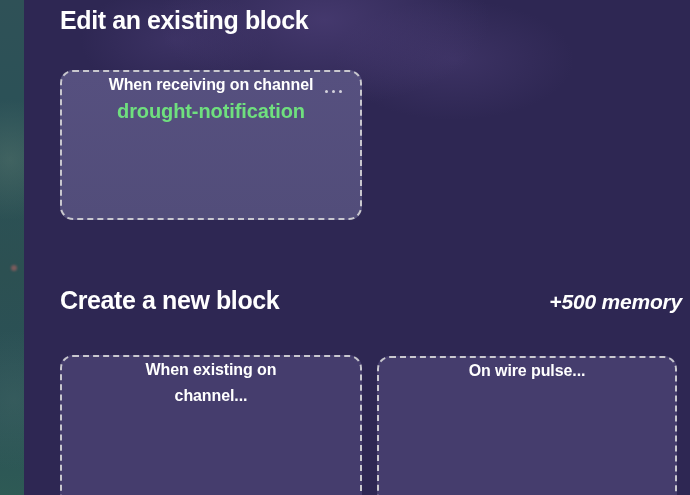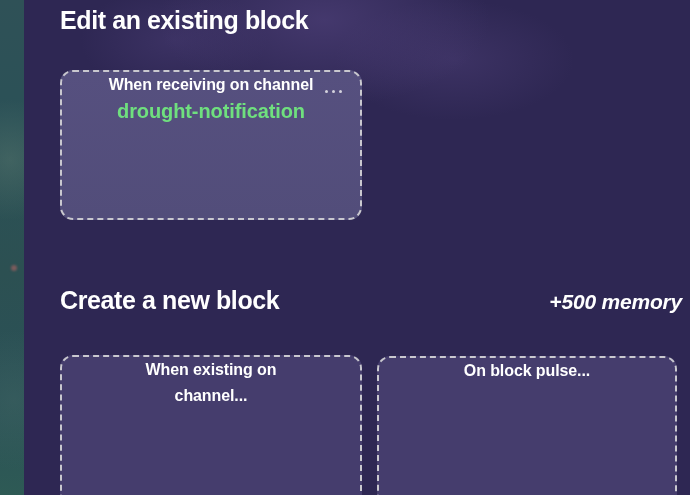--- a/index.html
+++ b/index.html
@@ -191,19 +191,19 @@
       <div class="memory-badge">+500 memory</div>
 
       <div class="card new-left">
         <div class="card-body">
           <div class="card-line">When existing on channel...</div>
         </div>
       </div>
 
       <div class="card new-right">
         <div class="card-body">
-          <div class="card-line">On block pulse...</div>
+          <div class="card-line">On wire pulse...</div>
         </div>
       </div>
 
     </div>
   </div>
 </div>
 
 </body></html>

